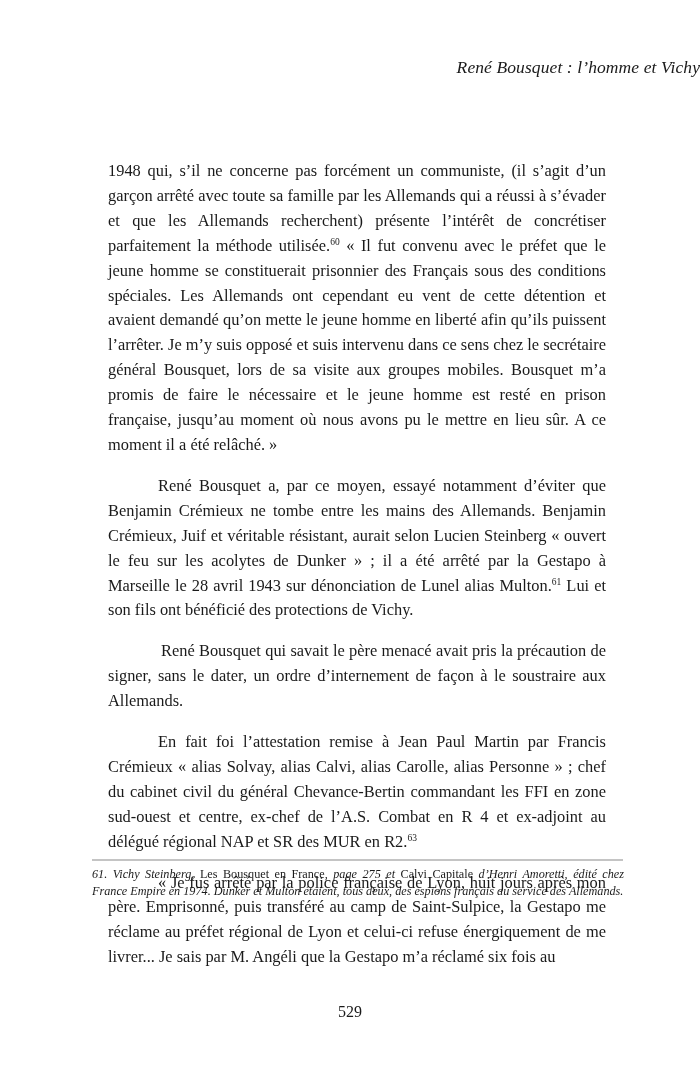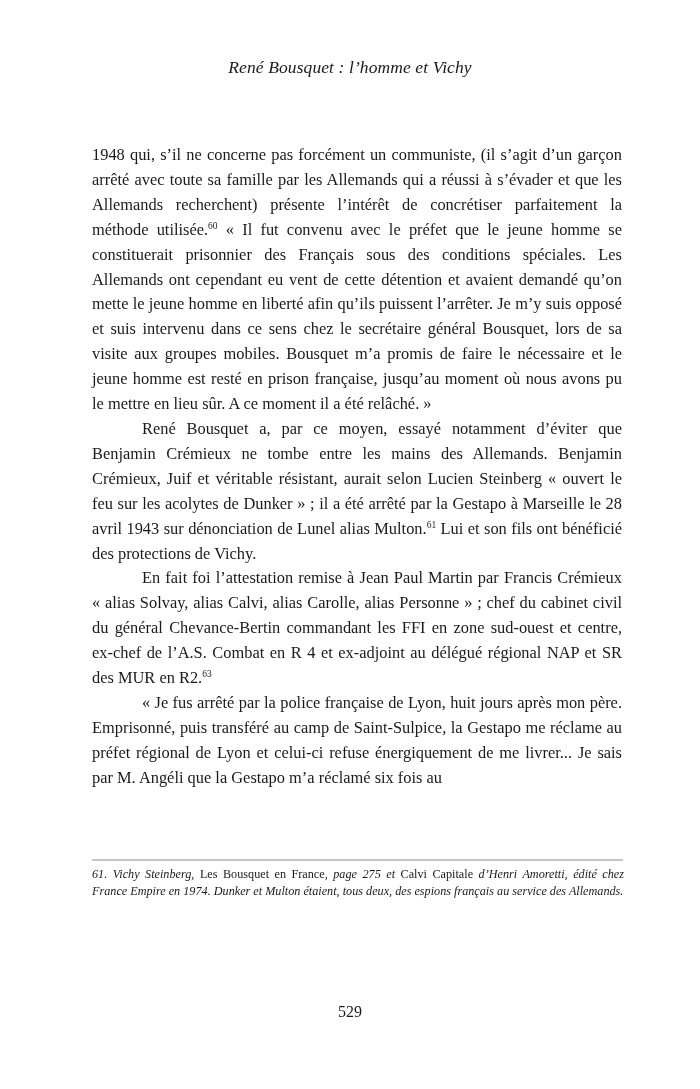--- a/index.html
+++ b/index.html
@@ -13,36 +13,36 @@
     position: relative;
     overflow: hidden;
     font-family: "Liberation Serif", "DejaVu Serif", serif;
     color: #1a1a1a;
   }
   .running-head {
     position: absolute;
     top: 57px;
     left: 0;
     width: 700px;
-    text-align: center;
+    text-align: right;
     font-style: italic;
     font-size: 17.5px;
     letter-spacing: 0.1px;
   }
   .body-text {
     position: absolute;
     top: 143px;
     left: 92px;
     width: 530px;
     font-size: 16.4px;
     line-height: 24.9px;
     text-align: justify;
   }
   .body-text p {
-    margin: 0;
+    margin: 16px;
     text-align: justify;
   }
   .body-text p.indent {
     text-indent: 50px;
   }
   .body-text p.indent-wide {
     text-indent: 53px;
   }
   sup {
     font-size: 9.5px;
@@ -85,20 +85,21 @@
   }
 </style>
 </head>
 <body>
 
 <div class="running-head">René Bousquet : l’homme et Vichy</div>
 
 <div class="body-text">
   <p><span>1948 qui, s’il ne concerne pas forcément un communiste, (il s’agit d’un garçon arrêté avec toute sa famille par les Allemands qui a réussi à s’évader et que les Allemands recherchent) présente l’intérêt de concrétiser parfaitement la méthode utilisée.</span><sup>60</sup><span> « Il fut convenu avec le préfet que le jeune homme se constituerait prisonnier des Français sous des conditions spéciales. Les Allemands ont cependant eu vent de cette détention et avaient demandé qu’on mette le jeune homme en liberté afin qu’ils puissent l’arrêter. Je m’y suis opposé et suis intervenu dans ce sens chez le secrétaire général Bousquet, lors de sa visite aux groupes mobiles. Bousquet m’a promis de faire le nécessaire et le jeune homme est resté en prison française, jusqu’au moment où nous avons pu le mettre en lieu sûr. A ce moment il a été relâché. »</span></p>
   <p class="indent"><span>René Bousquet a, par ce moyen, essayé notamment d’éviter que Benjamin Crémieux ne tombe entre les mains des Allemands. Benjamin Crémieux, Juif et véritable résistant, aurait selon Lucien Steinberg « ouvert le feu sur les acolytes de Dunker » ; il a été arrêté par la Gestapo à Marseille le 28 avril 1943 sur dénonciation de Lunel alias Multon.</span><sup>61</sup><span> Lui et son fils ont bénéficié des protections de Vichy.</span></p>
+  <p class="indent-wide">René Bousquet qui savait le père menacé avait pris la précaution de signer, sans le dater, un ordre d’internement de façon à le soustraire aux Allemands.</p>
   <p class="indent"><span>En fait foi l’attestation remise à Jean Paul Martin par Francis Crémieux « alias Solvay, alias Calvi, alias Carolle, alias Personne » ; chef du cabinet civil du général Chevance-Bertin commandant les FFI en zone sud-ouest et centre, ex-chef de l’A.S. Combat en R 4 et ex-adjoint au délégué régional NAP et SR des MUR en R2.</span><sup>63</sup><span></span></p>
   <p class="indent">« Je fus arrêté par la police française de Lyon, huit jours après mon père. Emprisonné, puis transféré au camp de Saint-Sulpice, la Gestapo me réclame au préfet régional de Lyon et celui-ci refuse énergiquement de me livrer... Je sais par M. Angéli que la Gestapo m’a réclamé six fois au</p>
 </div>
 
 <div class="rule"></div>
 
 <div class="footnotes">
   <p><span class="it">61. </span><span class="it">Vichy Steinberg, </span><span class="rm">Les Bousquet en France</span><span class="it">, page 275 et </span><span class="rm">Calvi Capitale</span><span class="it"> d’Henri Amoretti, édité chez France Empire en 1974. Dunker et Multon étaient, tous deux, des espions français au service des Allemands.</span></p>
 </div>
 

